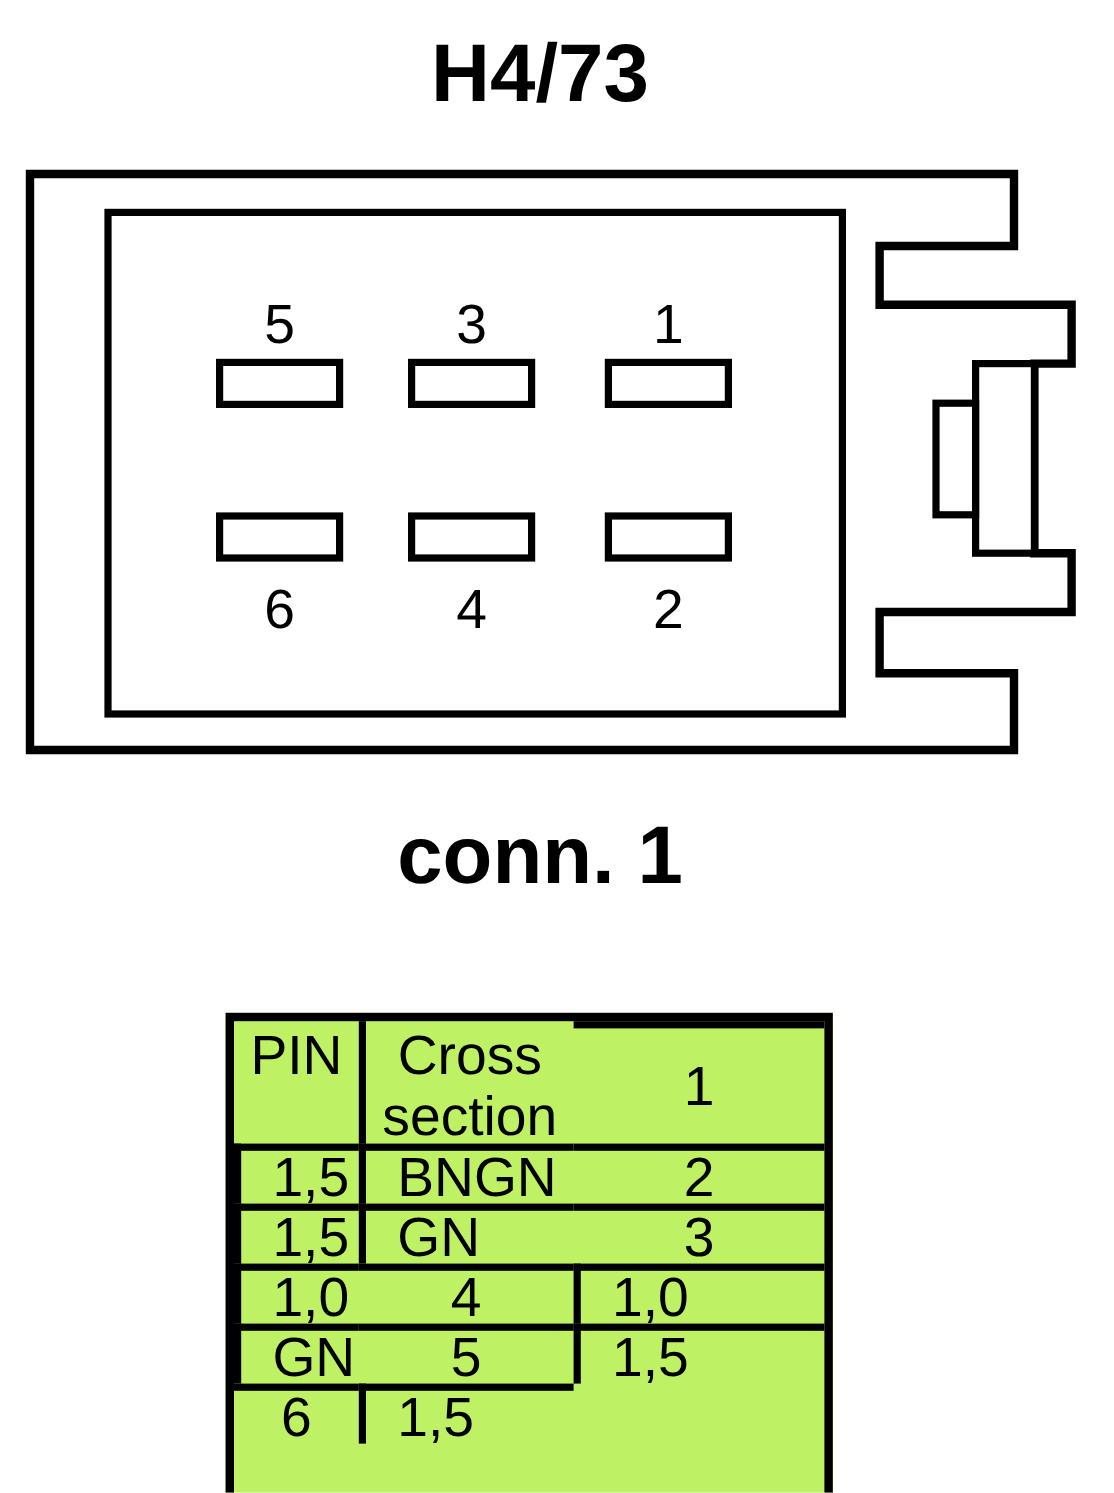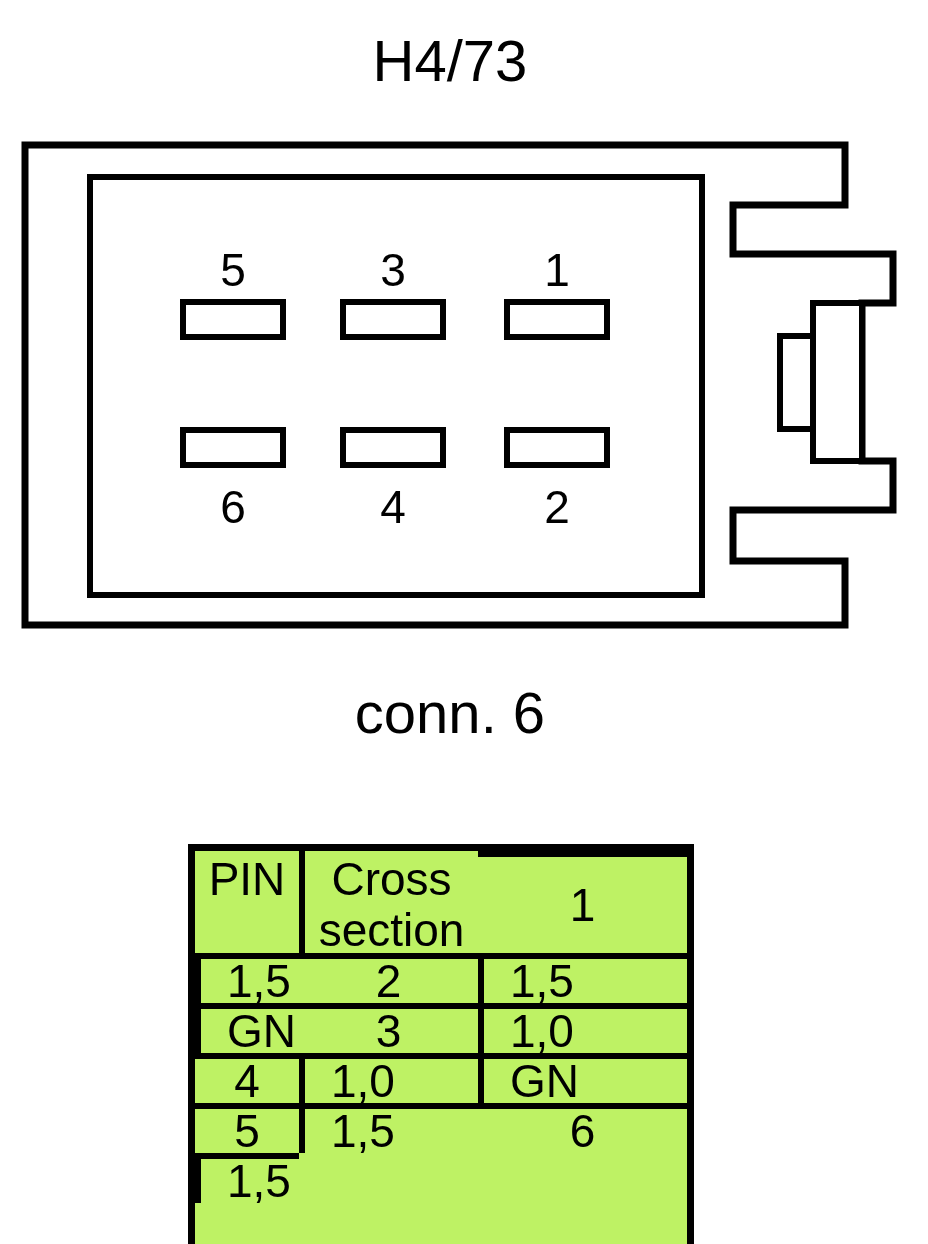--- a/index.html
+++ b/index.html
@@ -1,22 +1,22 @@
 <!DOCTYPE html>
 <html><head>
 <meta charset="utf-8">
 <style>
   html, body { margin: 0; padding: 0; background: #ffffff; }
   body { width: 928px; height: 1244px; font-family: "Liberation Sans", sans-serif; color: #000; }
   .stage { position: relative; width: 928px; height: 1244px; background: #fff; overflow: hidden; }
 
   .big-label {
     position: absolute; left: 0; width: 900px;
-    text-align: center; font-weight: normal;
-    font-size: 58px; line-height: 90px;
+    text-align: center; font-weight: bold;
+    font-size: 68px; line-height: 90px;
     letter-spacing: 0px; white-space: pre;
   }
   #connector-title   { top: 16px; }
   #connector-caption { top: 668px; }
 
   #connector-svg { position: absolute; left: 0; top: 0; }
   #connector-svg text {
     font-family: "Liberation Sans", sans-serif;
     font-size: 46px; fill: #000; text-anchor: middle;
   }
@@ -64,29 +64,30 @@
     <rect x="507" y="430" width="100" height="35" fill="none" stroke="#000000" stroke-width="6"></rect>
 
     <text x="233" y="286">5</text>
     <text x="393" y="286">3</text>
     <text x="557" y="286">1</text>
     <text x="233" y="523">6</text>
     <text x="393" y="523">4</text>
     <text x="557" y="523">2</text>
   </svg>
 
-  <div class="big-label" id="connector-caption">conn. 6</div>
+  <div class="big-label" id="connector-caption">conn. 1</div>
 
   <div class="pin-table">
 
     <div class="c hc">PIN</div>
     <div class="c hc bl">Cross section</div>
 
     <div class="c num bt">1</div>
     <div class="c lft bl bt">1,5</div>
+    <div class="c lft bl bt">BNGN</div>
 
     <div class="c num bt">2</div>
     <div class="c lft bl bt">1,5</div>
     <div class="c lft bl bt">GN</div>
 
     <div class="c num bt">3</div>
     <div class="c lft bl bt">1,0</div>
 
     <div class="c num bt">4</div>
     <div class="c lft bl bt">1,0</div>

